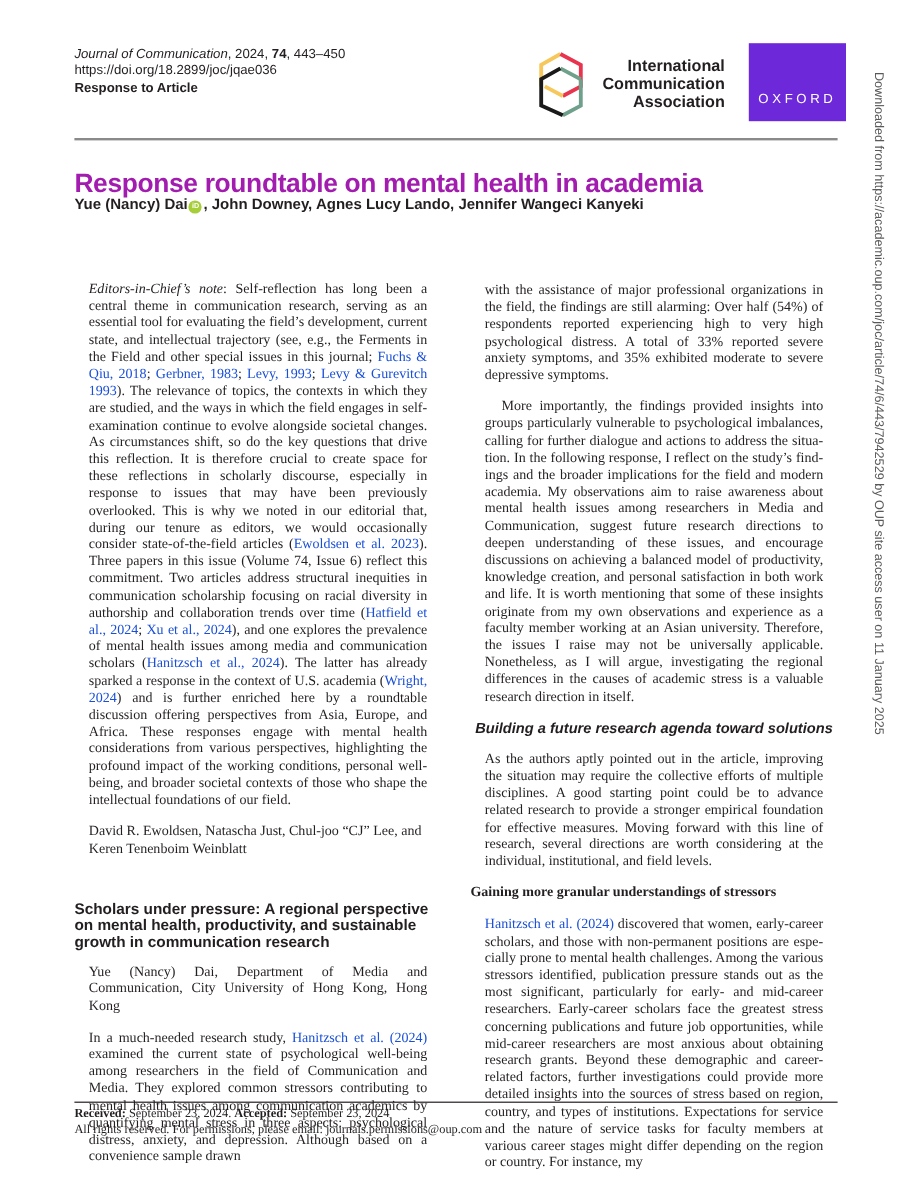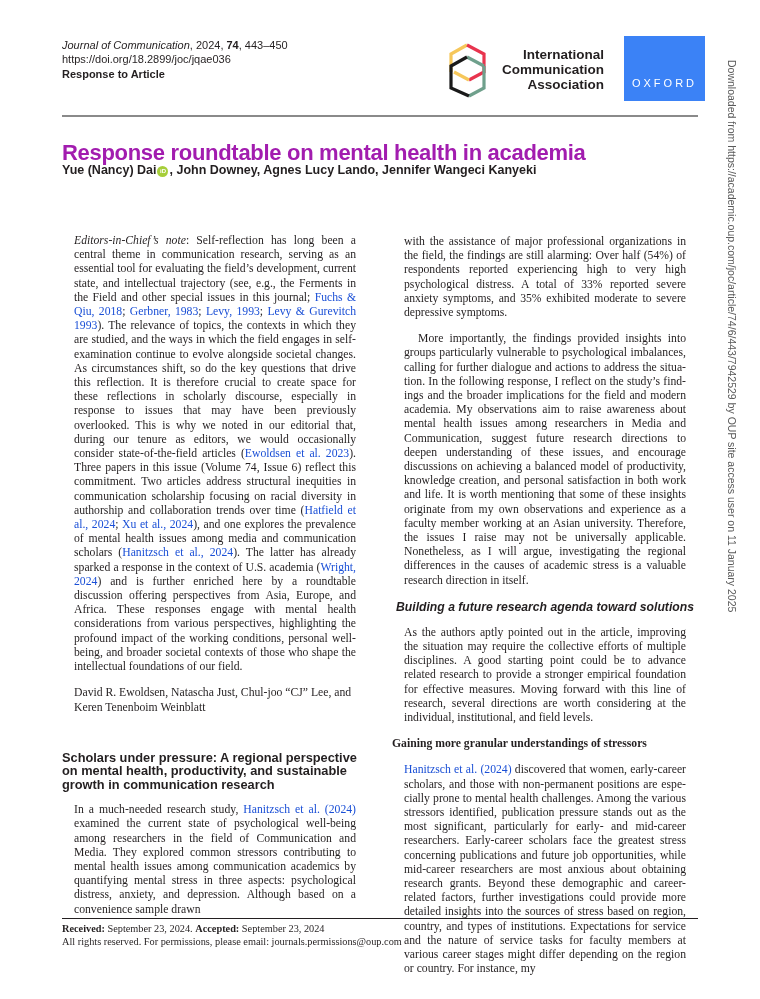--- a/index.html
+++ b/index.html
@@ -5,21 +5,21 @@
   html, body { margin: 0; padding: 0; background: #ffffff; }
   body { width: 760px; height: 999px; position: relative; overflow: hidden; color: #231f20; }
 
   .journal-meta { position: absolute; left: 62px; top: 38px; font-family: "Liberation Sans", sans-serif; font-size: 11px; line-height: 14px; color: #231f20; }
   .journal-meta .bold { font-weight: bold; }
   .journal-meta i { font-style: italic; }
 
   .ica-logo { position: absolute; left: 447px; top: 36px; width: 172px; height: 66px; }
   .ica-text { position: absolute; left: 502px; top: 47px; font-family: "Liberation Sans", sans-serif; font-weight: bold; font-size: 13.5px; line-height: 15px; color: #231f20; text-align: right; }
 
-  .oxford-box { position: absolute; left: 624px; top: 36px; width: 81px; height: 65px; background: #3b82f6; }
+  .oxford-box { position: absolute; left: 624px; top: 36px; width: 81px; height: 65px; background: #6d28d9; }
   .oxford-label { position: absolute; left: 0; right: 0; bottom: 12px; text-align: center; color: #ffffff; font-family: "Liberation Sans", sans-serif; font-size: 11px; letter-spacing: 3px; }
 
   .top-rule { position: absolute; left: 62px; top: 115px; width: 636px; height: 2px; background: #8a8a8a; }
 
   .title { position: absolute; left: 62px; top: 140px; font-family: "Liberation Sans", sans-serif; font-weight: bold; font-size: 22px; color: #a21caf; letter-spacing: -0.3px; white-space: nowrap; }
   .authors { position: absolute; left: 62px; top: 163px; font-family: "Liberation Sans", sans-serif; font-weight: bold; font-size: 12.5px; color: #231f20; white-space: nowrap; }
   .orcid { display: inline-block; width: 11px; height: 11px; border-radius: 50%; background: #a6ce39; color: #fff; font-size: 6px; line-height: 11px; text-align: center; vertical-align: 1px; margin: 0 1px 0 1px; font-weight: bold; }
 
   .col { position: absolute; top: 222px; width: 306px; font-family: "Liberation Serif", serif; font-size: 11.7px; line-height: 14.2px; color: #231f20; text-align: justify; hyphens: manual; }
   .col-left { left: 62px; }
@@ -74,20 +74,21 @@
 
 <h1 class="title" style="margin:0;">Response roundtable on mental health in academia</h1>
 <div class="authors">
   <span>Yue (Nancy) Dai</span><span class="orcid">iD</span><span>, John Downey, Agnes Lucy Lando, Jennifer Wangeci Kanyeki</span>
 </div>
 
 <div class="col col-left">
   <p><i>Editors-in-Chief’s note</i><span>: Self-reflection has long been a central theme in communication research, serving as an essential tool for evaluating the field’s development, current state, and in­tellectual trajectory (see, e.g., the Ferments in the Field and other special issues in this journal; </span><a>Fuchs &amp; Qiu, 2018</a><span>; </span><a>Gerbner, 1983</a><span>; </span><a>Levy, 1993</a><span>; </span><a>Levy &amp; Gurevitch 1993</a><span>). The relevance of topics, the contexts in which they are studied, and the ways in which the field engages in self-examination continue to evolve alongside societal changes. As circumstan­ces shift, so do the key questions that drive this reflection. It is therefore crucial to create space for these reflections in scholarly discourse, especially in response to issues that may have been previously overlooked. This is why we noted in our editorial that, during our tenure as editors, we would oc­casionally consider state-of-the-field articles (</span><a>Ewoldsen et al. 2023</a><span>). Three papers in this issue (Volume 74, Issue 6) reflect this commitment. Two articles address structural inequities in communication scholarship focusing on racial diversity in authorship and collaboration trends over time (</span><a>Hatfield et al., 2024</a><span>; </span><a>Xu et al., 2024</a><span>), and one explores the prevalence of mental health issues among media and communication scholars (</span><a>Hanitzsch et al., 2024</a><span>). The latter has already sparked a response in the context of U.S. academia (</span><a>Wright, 2024</a><span>) and is further enriched here by a roundtable discussion offering perspectives from Asia, Europe, and Africa. These responses engage with mental health considerations from var­ious perspectives, highlighting the profound impact of the working conditions, personal well-being, and broader socie­tal contexts of those who shape the intellectual foundations of our field.</span></p>
   <p class="sig">David R. Ewoldsen, Natascha Just, Chul-joo “CJ” Lee, and Keren Tenenboim Weinblatt</p>
   <h2 class="sec-head">Scholars under pressure: A regional perspective on mental health, productivity, and sustainable growth in communication research</h2>
+  <p class="affil">Yue (Nancy) Dai, Department of Media and Communication, City University of Hong Kong, Hong Kong</p>
   <p><span>In a much-needed research study, </span><a>Hanitzsch et al. (2024)</a><span> ex­amined the current state of psychological well-being among researchers in the field of Communication and Media. They explored common stressors contributing to mental health issues among communication academics by quantifying men­tal stress in three aspects: psychological distress, anxiety, and depression. Although based on a convenience sample drawn</span></p>
 </div>
 
 <div class="col col-right">
   <p>with the assistance of major professional organizations in the field, the findings are still alarming: Over half (54%) of respondents reported experiencing high to very high psycho­logical distress. A total of 33% reported severe anxiety symptoms, and 35% exhibited moderate to severe depres­sive symptoms.</p>
   <p class="indent">More importantly, the findings provided insights into groups particularly vulnerable to psychological imbalances, calling for further dialogue and actions to address the situa­tion. In the following response, I reflect on the study’s find­ings and the broader implications for the field and modern academia. My observations aim to raise awareness about mental health issues among researchers in Media and Communication, suggest future research directions to deepen understanding of these issues, and encourage discussions on achieving a balanced model of productivity, knowledge crea­tion, and personal satisfaction in both work and life. It is worth mentioning that some of these insights originate from my own observations and experience as a faculty member working at an Asian university. Therefore, the issues I raise may not be universally applicable. Nonetheless, as I will ar­gue, investigating the regional differences in the causes of aca­demic stress is a valuable research direction in itself.</p>
   <h3 class="sub-head">Building a future research agenda toward solutions</h3>
   <p>As the authors aptly pointed out in the article, improving the situation may require the collective efforts of multiple disci­plines. A good starting point could be to advance related re­search to provide a stronger empirical foundation for effective measures. Moving forward with this line of research, several directions are worth considering at the individual, in­stitutional, and field levels.</p>
   <h4 class="sub-sub-head">Gaining more granular understandings of stressors</h4>
   <p><a>Hanitzsch et al. (2024)</a><span> discovered that women, early-career scholars, and those with non-permanent positions are espe­cially prone to mental health challenges. Among the various stressors identified, publication pressure stands out as the most significant, particularly for early- and mid-career researchers. Early-career scholars face the greatest stress con­cerning publications and future job opportunities, while mid-career researchers are most anxious about obtaining research grants. Beyond these demographic and career-related factors, further investigations could provide more detailed insights into the sources of stress based on region, country, and types of institutions. Expectations for service and the nature of ser­vice tasks for faculty members at various career stages might differ depending on the region or country. For instance, my</span></p>

